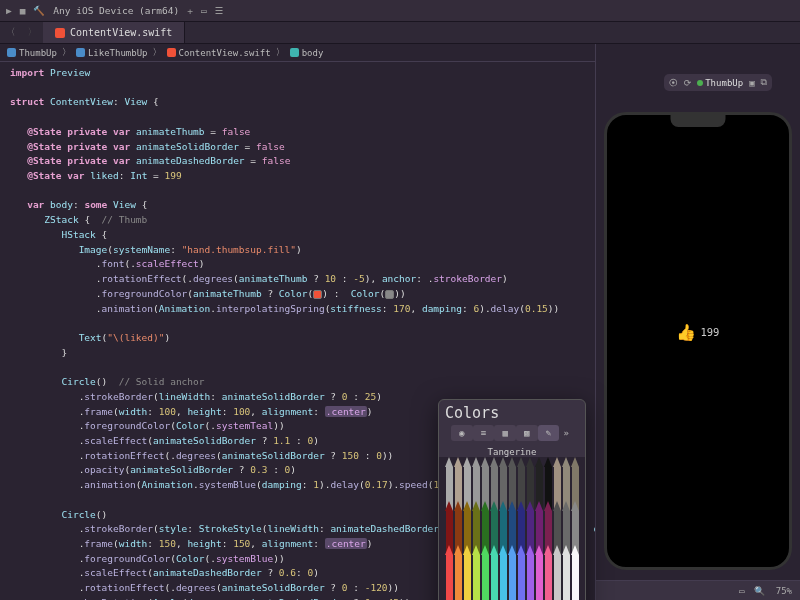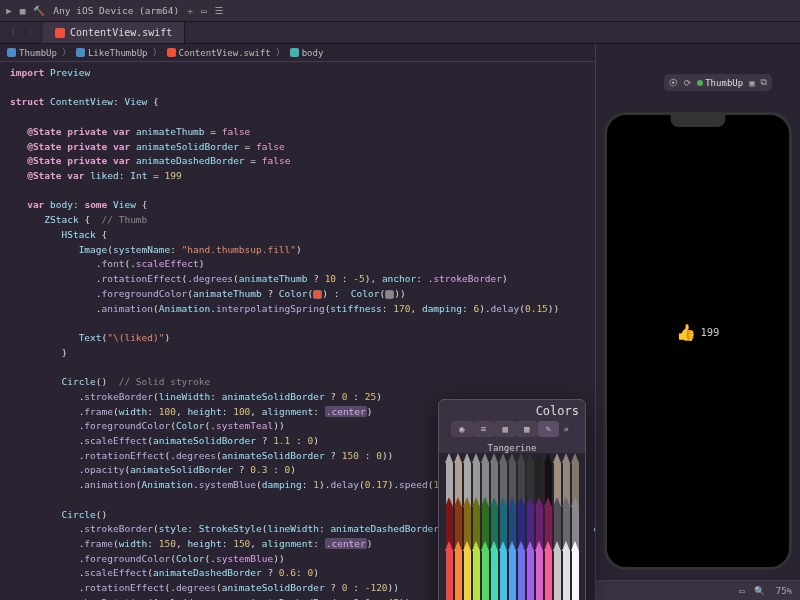--- a/index.html
+++ b/index.html
@@ -50,21 +50,21 @@
 .preview-toolbar .ptico { color: #aaa; cursor: pointer; }
 .preview-toolbar .dot-green { width: 6px; height: 6px; background: #4caf50; border-radius: 50%; display: inline-block; margin-right: 2px; }
 .phone { position: absolute; left: 8px; right: 8px; top: 68px; bottom: 30px; background: #000; border-radius: 22px; border: 3px solid #333; }
 .notch { position: absolute; top: 0; left: 50%; transform: translateX(-50%); width: 55px; height: 12px; background: #333; border-radius: 0 0 8px 8px; }
 .phone-content { position: absolute; top: 46%; left: 50%; transform: translateX(-50%); display: flex; align-items: center; gap: 4px; color: #ccc; font-size: 10.5px; }
 .preview-footer { position: absolute; bottom: 0; left: 0; right: 0; height: 20px; background: #3a3242; border-top: 1px solid #443c50; display: flex; align-items: center; justify-content: flex-end; padding: 0 8px; gap: 10px; font-size: 9px; color: #aaa; }
 
 
 .colorpicker { position: absolute; left: 438px; top: 399px; width: 148px; background: #3a3242; border: 1px solid #555; border-radius: 6px; overflow: hidden; box-shadow: 0 6px 24px rgba(0,0,0,.5); }
 .cp-header { padding: 4px 6px 0; }
-.cp-title { font-size: 12px; color: #ddd; text-align: right; }
+.cp-title { font-size: 15px; color: #ddd; text-align: left; }
 .cp-tabs { display: flex; justify-content: space-between; padding: 3px 6px 4px; }
 .cp-tab { width: 22px; height: 16px; background: #4a4052; border-radius: 3px; cursor: pointer; display: flex; align-items: center; justify-content: center; font-size: 9px; color: #bbb; }
 .cp-tab.active { background: #5a4f66; }
 .cp-colname { font-size: 9px; color: #ccc; text-align: center; padding: 2px 0 0; }
 .pencils { background: #2a2331; position: relative; height: 148px; }
 .pencil-row { display: flex; justify-content: center; position: absolute; left: 2px; right: 2px; }
 .pencil { width: 9px; height: 66px; display: flex; flex-direction: column; align-items: center; cursor: pointer; }
 .pencil .tip { width: 0; height: 0; border-left: 4.5px solid transparent; border-right: 4.5px solid transparent; }
 .pencil .body { width: 7px; flex: 1; border-radius: 0 0 1px 1px; }
 .cp-footer { font-size: 8px; color: #aaa; padding: 3px 6px 0; }
@@ -125,21 +125,21 @@
          <span class="type">HStack</span> {
             <span class="type">Image</span>(<span class="param">systemName</span>: <span class="str">"hand.thumbsup.fill"</span>)
                .<span class="method">font</span>(.<span class="enum">scaleEffect</span>)
                .<span class="method">rotationEffect</span>(.<span class="method">degrees</span>(<span class="prop">animateThumb</span> ? <span class="num">10</span> : <span class="num">-5</span>), <span class="param">anchor</span>: .<span class="enum">strokeBorder</span>)
                .<span class="method">foregroundColor</span>(<span class="prop">animateThumb</span> ? <span class="type">Color</span>(<span class="swatch-sm swatch-orange"></span>) :  <span class="type">Color</span>(<span class="swatch-sm swatch-gray"></span>))
                .<span class="method">animation</span>(<span class="type">Animation</span>.<span class="method">interpolatingSpring</span>(<span class="param">stiffness</span>: <span class="num">170</span>, <span class="param">damping</span>: <span class="num">6</span>).<span class="method">delay</span>(<span class="num">0.15</span>))
 
             <span class="type">Text</span>(<span class="str">"\(liked)"</span>)
          }
 
-         <span class="type">Circle</span>()  <span class="cmt">// Solid styroke</span>
+         <span class="type">Circle</span>()  <span class="cmt">// Solid anchor</span>
             .<span class="method">strokeBorder</span>(<span class="param">lineWidth</span>: <span class="prop">animateSolidBorder</span> ? <span class="num">0</span> : <span class="num">25</span>)
             .<span class="method">frame</span>(<span class="param">width</span>: <span class="num">100</span>, <span class="param">height</span>: <span class="num">100</span>, <span class="param">alignment</span>: <span class="hl enum">.center</span>)
             .<span class="method">foregroundColor</span>(<span class="type">Color</span>(.<span class="enum">systemTeal</span>))
             .<span class="method">scaleEffect</span>(<span class="prop">animateSolidBorder</span> ? <span class="num">1.1</span> : <span class="num">0</span>)
             .<span class="method">rotationEffect</span>(.<span class="method">degrees</span>(<span class="prop">animateSolidBorder</span> ? <span class="num">150</span> : <span class="num">0</span>))
             .<span class="method">opacity</span>(<span class="prop">animateSolidBorder</span> ? <span class="num">0.3</span> : <span class="num">0</span>)
             .<span class="method">animation</span>(<span class="type">Animation</span>.<span class="method">systemBlue</span>(<span class="param">damping</span>: <span class="num">1</span>).<span class="method">delay</span>(<span class="num">0.17</span>).<span class="method">speed</span>(<span class="num">1</span>))
 
          <span class="type">Circle</span>()
             .<span class="method">strokeBorder</span>(<span class="param">style</span>: <span class="type">StrokeStyle</span>(<span class="param">lineWidth</span>: <span class="prop">animateDashedBorder</span> ? <span class="num">0</span> : <span class="num">50</span>, <span class="param">lineCap</span>: .<span class="enum">butt</span>, <span class="param">dash</span>: [<span class="num">3</span>, <span class="num">10</span>]))

